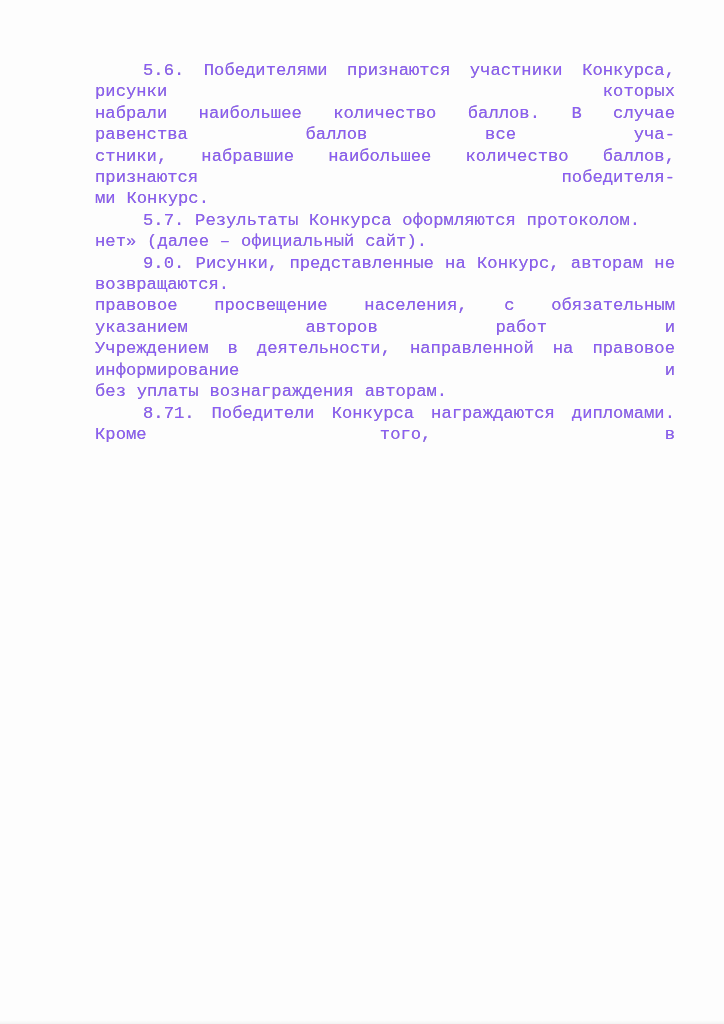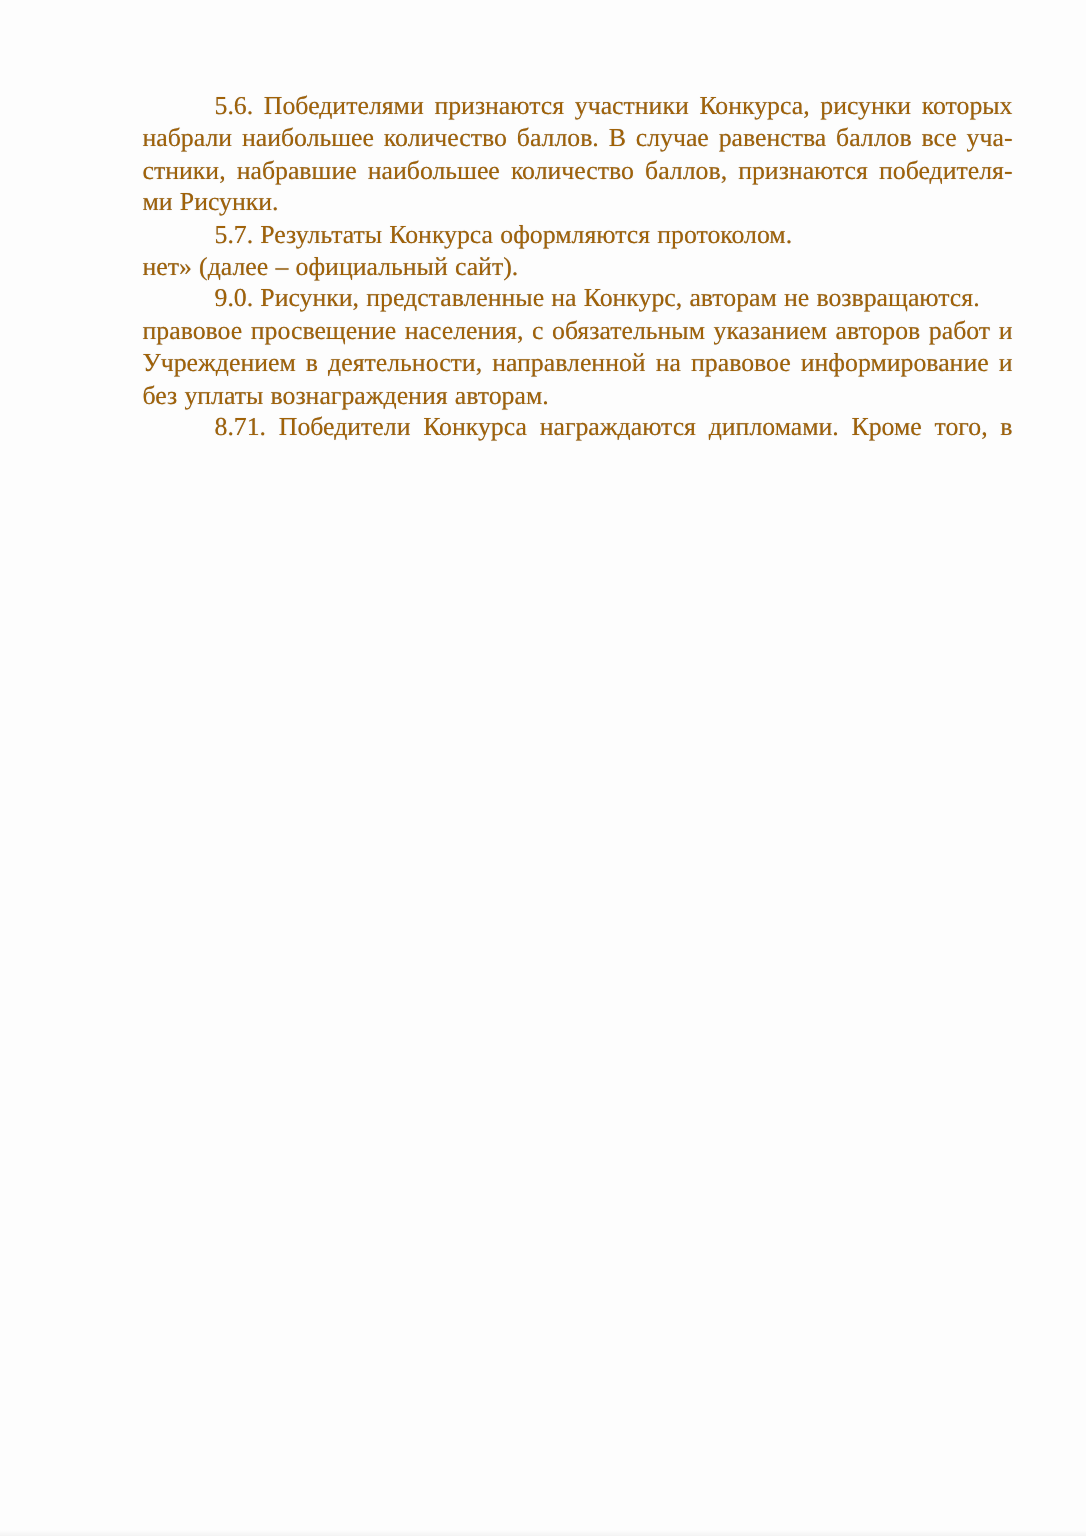--- a/index.html
+++ b/index.html
@@ -6,22 +6,22 @@
     margin: 0;
     padding: 0;
     background: #ffffff;
   }
   .paper {
     position: relative;
     width: 724px;
     height: 1024px;
     background: #fdfdfd;
     overflow: hidden;
-    font-family: Liberation Serif, serif;
-    color: #a16207;
+    font-family: Liberation Mono, monospace;
+    color: #8b5cf6;
   }
   .text-block {
     position: absolute;
     left: 95px;
     top: 60px;
     width: 580px;
     font-size: 17.2px;
     line-height: 21.4px;
     text-shadow: 0 0 0.5px rgba(70, 70, 70, 0.55);
   }
@@ -53,21 +53,21 @@
 </style>
 </head>
 <body>
 
 <div class="paper">
   <div class="text-block">
       <div class="paragraph">
         <div class="line first">5.6. Победителями признаются участники Конкурса, рисунки которых</div>
         <div class="line">набрали наибольшее количество баллов. В случае равенства баллов все уча-</div>
         <div class="line">стники, набравшие наибольшее количество баллов, признаются победителя-</div>
-        <div class="line last">ми Рисунки.</div>
+        <div class="line last">ми Конкурс.</div>
       </div>
       <div class="paragraph">
         <div class="line first last">5.7. Результаты Конкурса оформляются протоколом.</div>
       </div>
       <div class="paragraph">
         <div class="line last">нет» (далее – официальный сайт).</div>
       </div>
       <div class="paragraph">
         <div class="line first last">9.0. Рисунки, представленные на Конкурс, авторам не возвращаются.</div>
       </div>

